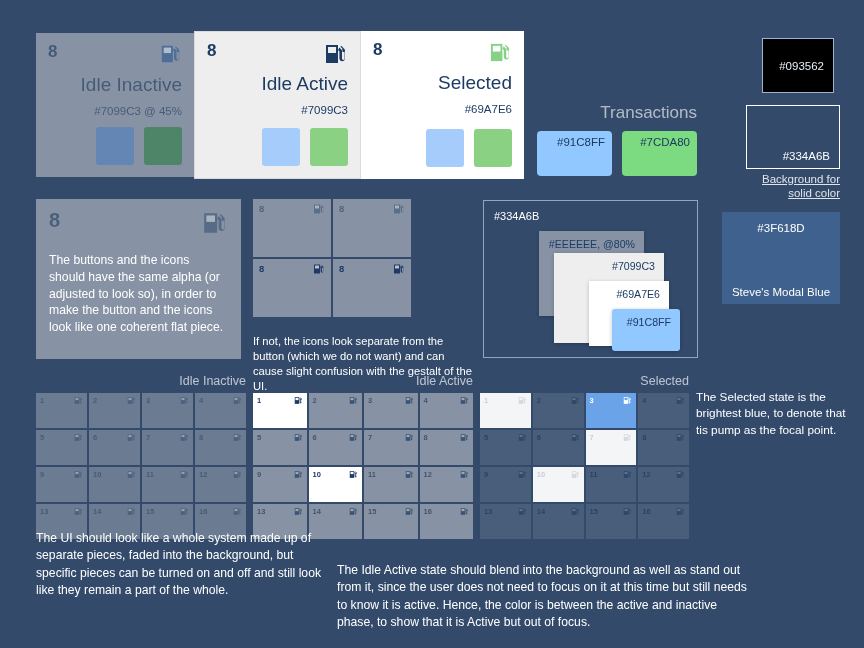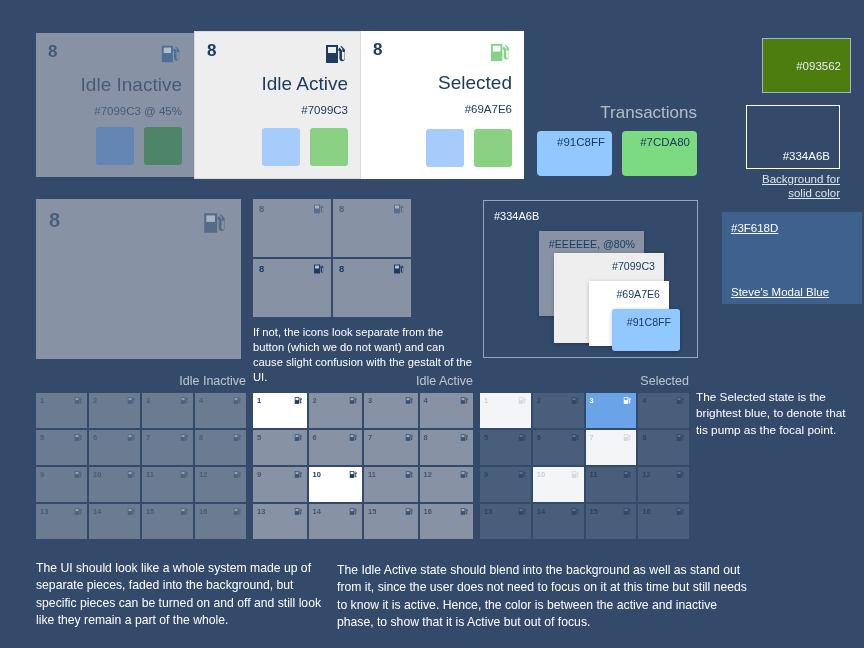--- a/index.html
+++ b/index.html
@@ -72,39 +72,39 @@
   }
 
   
   .pal-chip {
     position: absolute;
     display: flex; flex-direction: column;
     padding: 6px 9px;
     font-size: 11.5px;
   }
   #pal-093562 {
-    left: 762px; top: 38px; width: 89px; height: 55px;
-    background: #4d7c0f; border: 1px solid #9fb4cf;
+    left: 762px; top: 38px; width: 72px; height: 55px;
+    background: #000000; border: 1px solid #9fb4cf;
     color: #e8eef6; align-items: flex-end; justify-content: center;
   }
   #pal-334a6b {
     left: 746px; top: 105px; width: 94px; height: 64px;
     background: transparent; border: 1px solid #ffffff;
     color: #ffffff; align-items: flex-end; justify-content: flex-end;
   }
   #pal-334a6b-caption {
     position: absolute; left: 736px; top: 172px; width: 104px;
     text-align: right; font-size: 11.5px; line-height: 1.25;
     color: rgba(255,255,255,0.85);
     text-decoration: underline;
   }
   #pal-3f618d {
-    left: 722px; top: 212px; width: 140px; height: 92px;
+    left: 722px; top: 212px; width: 118px; height: 92px;
     background: #3f618d; color: #ffffff;
-    align-items: flex-start; justify-content: space-between; text-decoration: underline;
+    align-items: center; justify-content: space-between;
   }
   #pal-3f618d .pal-hex { margin-top: 4px; }
   #pal-3f618d .pal-name { }
 
   
   #note-card {
     position: absolute; left: 36px; top: 199px;
     width: 205px; height: 160px;
     background: rgba(238,238,238,0.45);
     padding: 11px 13px;
@@ -126,21 +126,21 @@
   }
   .alpha-cell {
     background: rgba(238,238,238,0.45);
     padding: 4px 6px;
     display: flex; justify-content: space-between; align-items: flex-start;
   }
   .alpha-cell .cell-num { font-size: 9.5px; font-weight: bold; }
   .alpha-faded .cell-num { color: rgba(16,43,80,0.45); }
   .alpha-solid .cell-num { color: #1d3b63; }
   #alpha-caption {
-    margin-top: 8px; font-size: 11.2px; line-height: 1.35;
+    margin-top: 17px; font-size: 11.2px; line-height: 1.35;
     color: #ffffff; width: 222px;
   }
 
   
   #stack-panel {
     position: absolute; left: 483px; top: 200px;
     width: 215px; height: 158px;
     border: 1px solid #93a6c0;
   }
   #stack-panel .panel-hex {
@@ -195,21 +195,21 @@
   #grid-selected { left: 480px; top: 374px; width: 209px; }
   #grid-inactive .pump-grid,
   #grid-active .pump-grid,
   #grid-selected .pump-grid { height: 146px; }
 
   
   .para {
     position: absolute; font-size: 12.2px; line-height: 1.42;
     color: #ffffff;
   }
-  #para-left  { left: 36px;  top: 560px; width: 300px; }
+  #para-left  { left: 36px;  top: 530px; width: 300px; }
   #para-mid   { left: 337px; top: 562px; width: 420px; }
   #para-right { left: 696px; top: 389px; width: 160px;
                 font-size: 11.8px; line-height: 1.38; }
 
   
   .icn { display: block; }
 </style>
 </head>
 <body>
 
@@ -308,20 +308,21 @@
     <div class="pump-head">
       <span class="pump-num">8</span>
       <span>
         <svg class="icn" width="26" height="26" viewBox="0 0 24 24" aria-hidden="true">
           <path fill="rgba(29,59,99,0.45)" d="M2 3h12v18H2z"></path>
           <rect x="4" y="5" width="8" height="6" fill="rgba(238,238,238,0.55)"></rect>
           <path fill="rgba(29,59,99,0.45)" d="M15.4 5.6l2.1 2.1c.3.3.5.8.5 1.2v7.6c0 .8.6 1.4 1.3 1.4s1.2-.6 1.2-1.4V10h-1.3c-.5 0-.9-.4-.9-.9V6.6l-1.9-1.9 .9-.9 3.1 3.1c.3.3.5.8.5 1.2v8.4c0 1.6-1.2 2.8-2.7 2.8s-2.8-1.2-2.8-2.8V9.4l-1.4-1.4"></path>
         </svg>
       </span>
     </div>
+    <div class="note-text">The buttons and the icons should have the same alpha (or adjusted to look so), in order to make the button and the icons look like one coherent flat piece.</div>
   </div>
 
   <div id="alpha-demo">
     <div class="alpha-grid">
 
       <div class="alpha-cell alpha-faded">
         <span class="cell-num">8</span>
         <span>
           <svg class="icn" width="12" height="12" viewBox="0 0 24 24" aria-hidden="true">
             <path fill="rgba(29,59,99,0.42)" d="M2 3h12v18H2z"></path>

